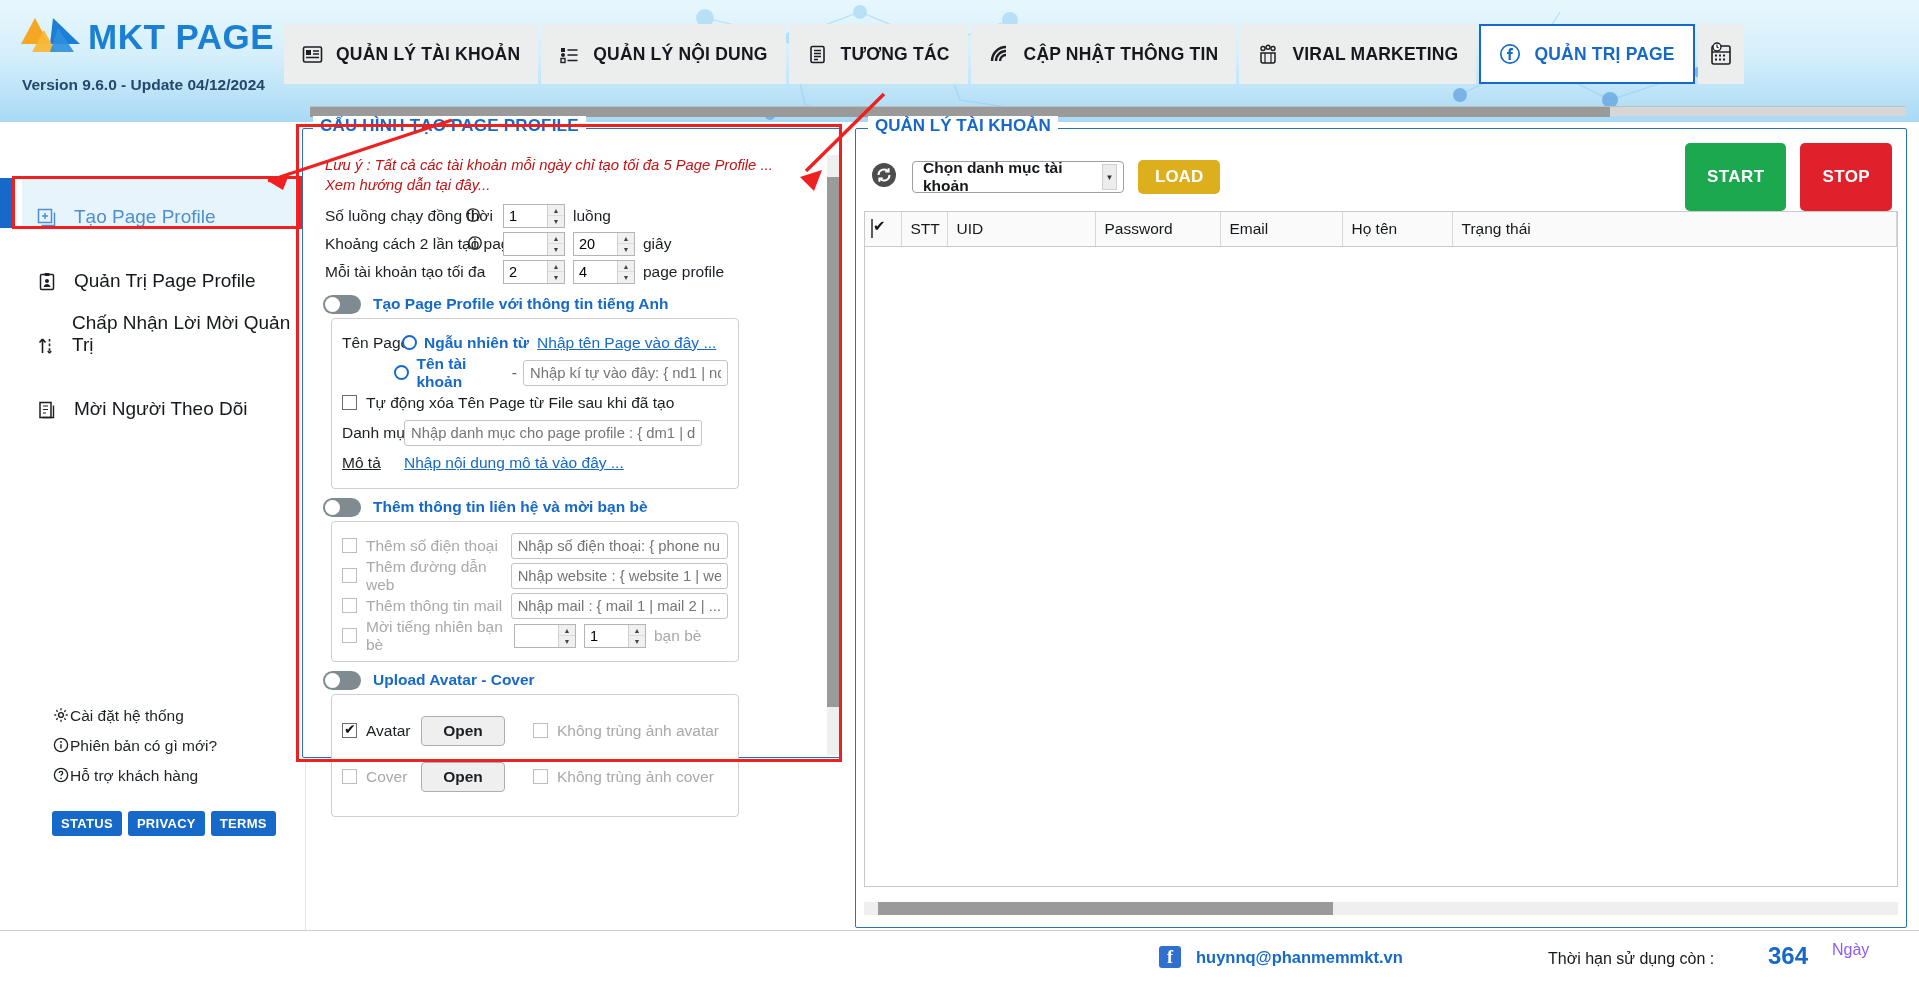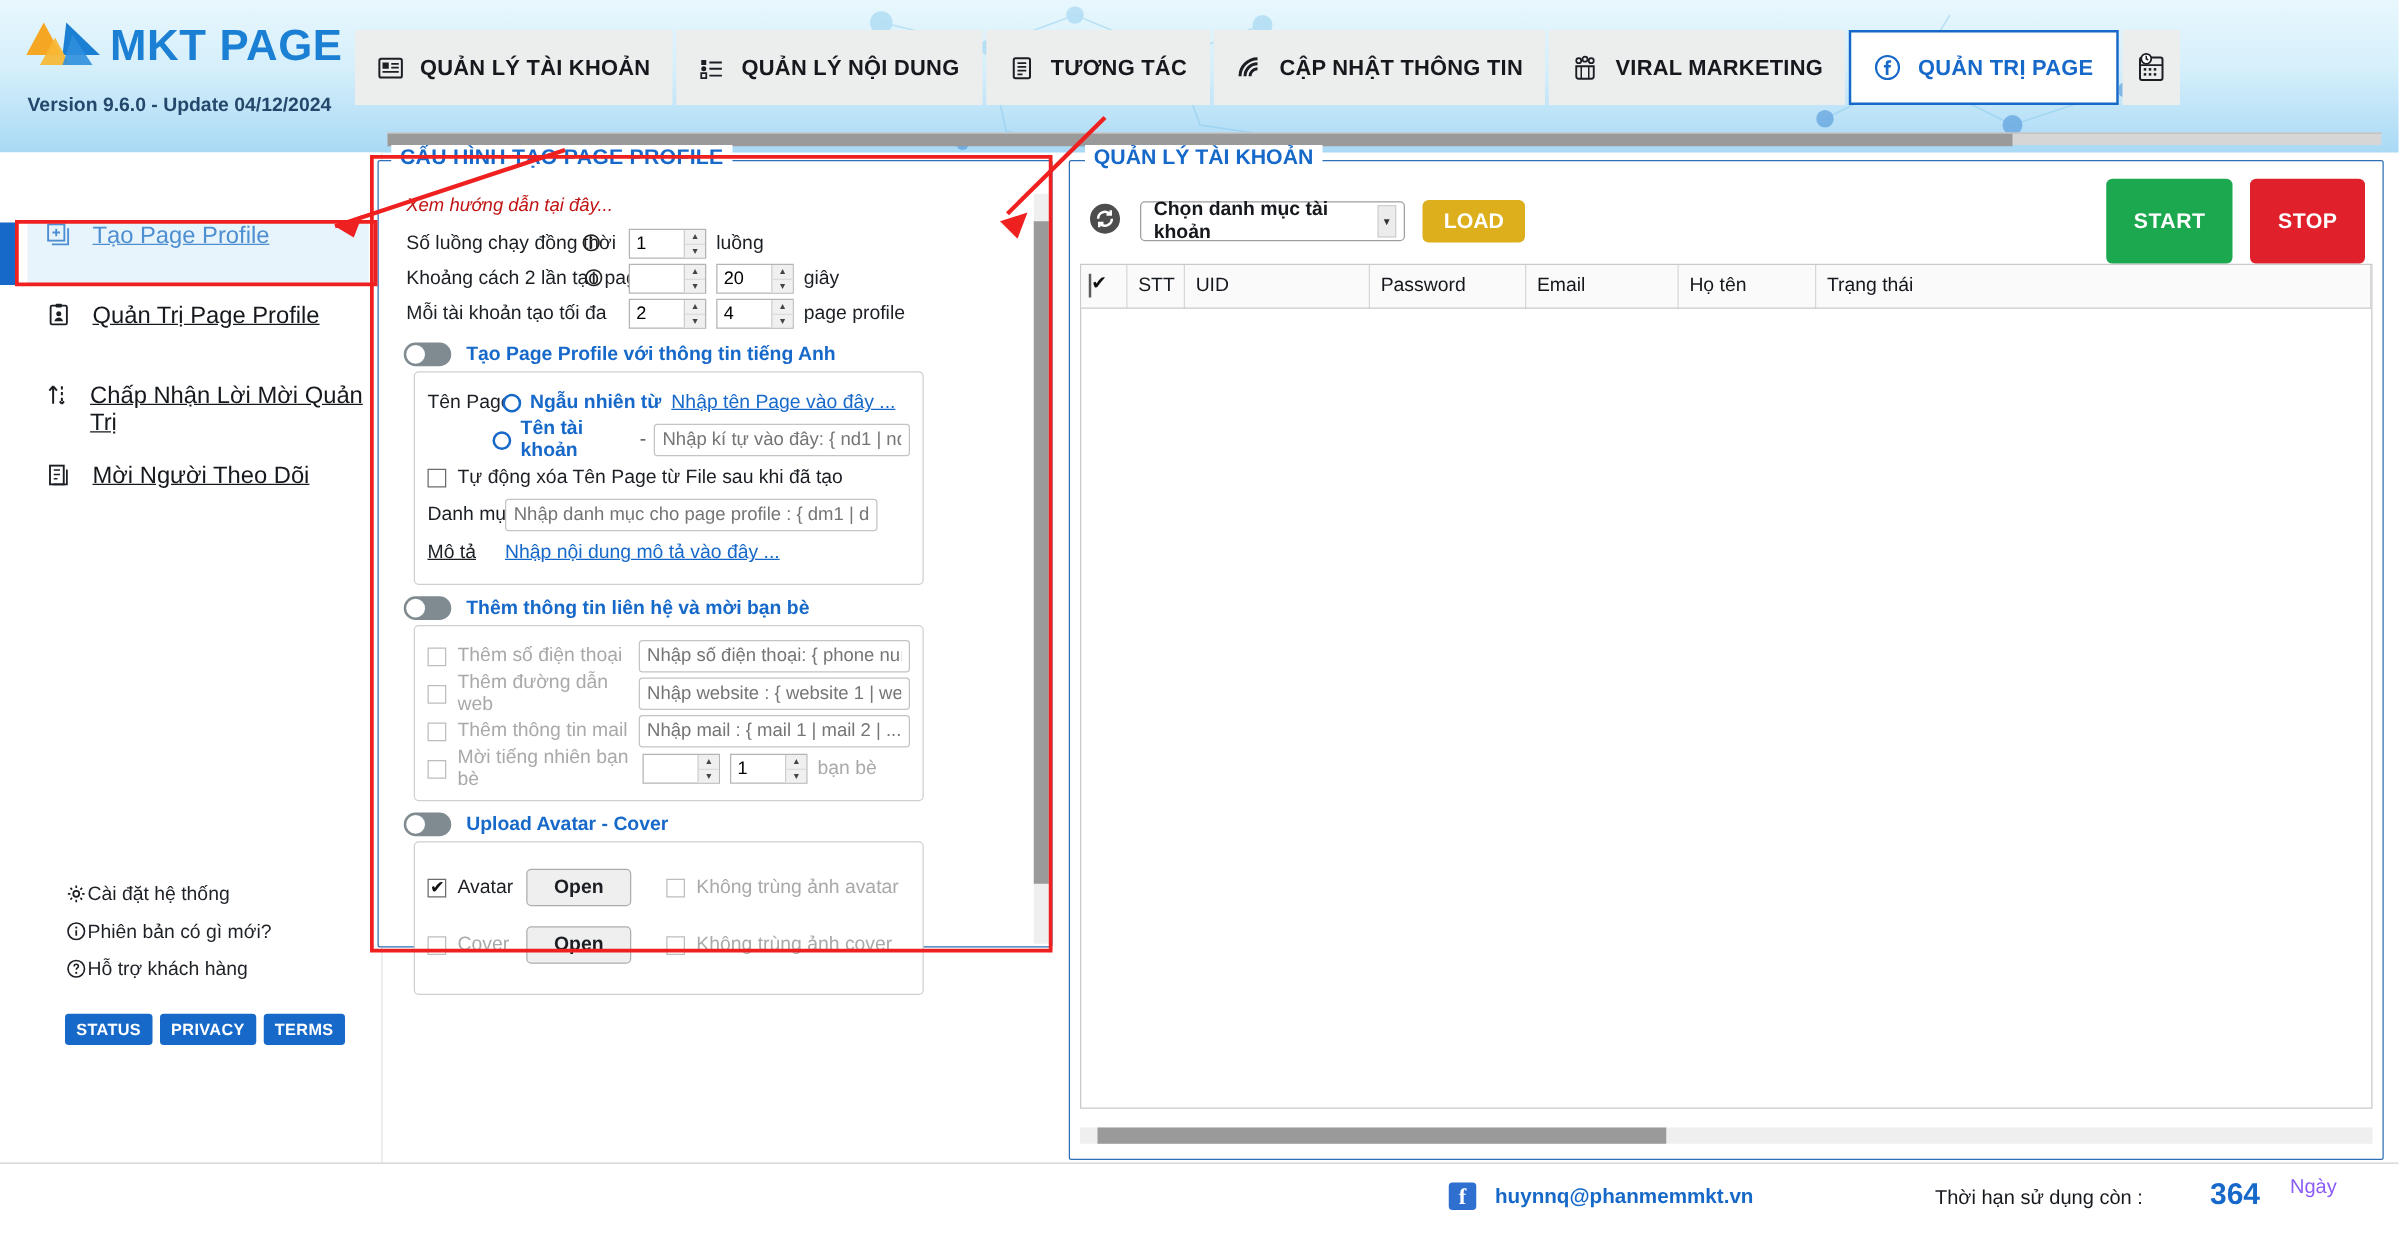--- a/index.html
+++ b/index.html
@@ -58,23 +58,23 @@
     position: absolute; left: 0; top: 0; width: 1300px; height: 10px;
     background: #9a9a9a;
   }
 
   
   .sidebar {
     position: absolute; left: 0; top: 122px; width: 306px; height: 866px;
     background: #ffffff; border-right: 1px solid #e4e4e4;
   }
   .side-item {
-    position: relative; display: flex; align-items: flex-start; gap: 16px;
+    position: relative; display: flex; align-items: flex-end; gap: 16px;
     height: 50px; margin: 0 10px 0 22px; padding-left: 14px;
-    font-size: 19px; color: #15181c; cursor: pointer; text-decoration: underline;
+    font-size: 19px; color: #15181c; cursor: pointer;
   }
   .side-item .s-ico { width: 22px; display: flex; justify-content: center; }
   .side-item.active {
     background: #e8f4fc; color: #4d8fd0;
   }
   .side-active-bar {
     position: absolute; left: 0; top: 0; width: 14px; height: 50px; background: #1769c9;
   }
   .side-red-box {
     position: absolute; left: 12px; top: 176px; width: 290px; height: 53px;
@@ -501,20 +501,21 @@
       </div>
     </div>
   </div>
 
   <div class="cfg-panel">
     <div class="cfg-legend">CẤU HÌNH TẠO PAGE PROFILE</div>
 
     <div class="cfg-body">
 
       <div class="note">
+        <div>Lưu ý : Tất cả các tài khoản mỗi ngày chỉ tạo tối đa 5 Page Profile ...</div>
         <div>Xem hướng dẫn tại đây...</div>
       </div>
 
       <div class="row">
         <span class="lbl">Số luồng chạy đồng thời</span>
         <span class="qmark" style="left:141px;">ⓘ</span>
         <span class="spin">
           <input value="1" style="">
           <span class="arrows">
               <span>▲</span>

